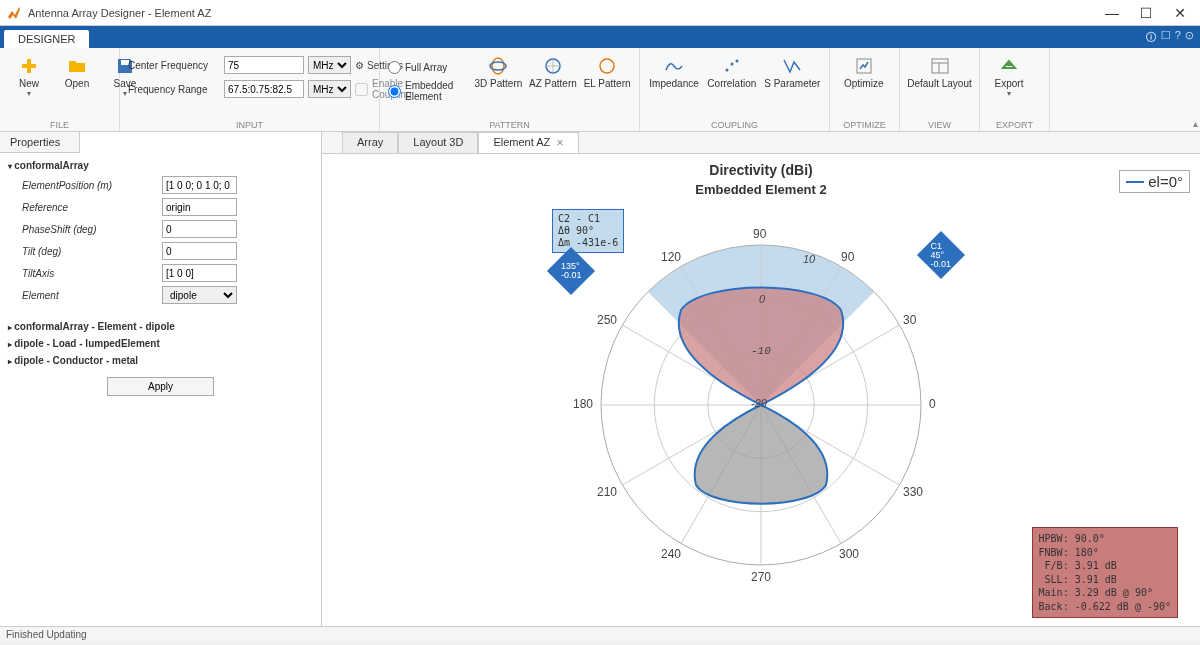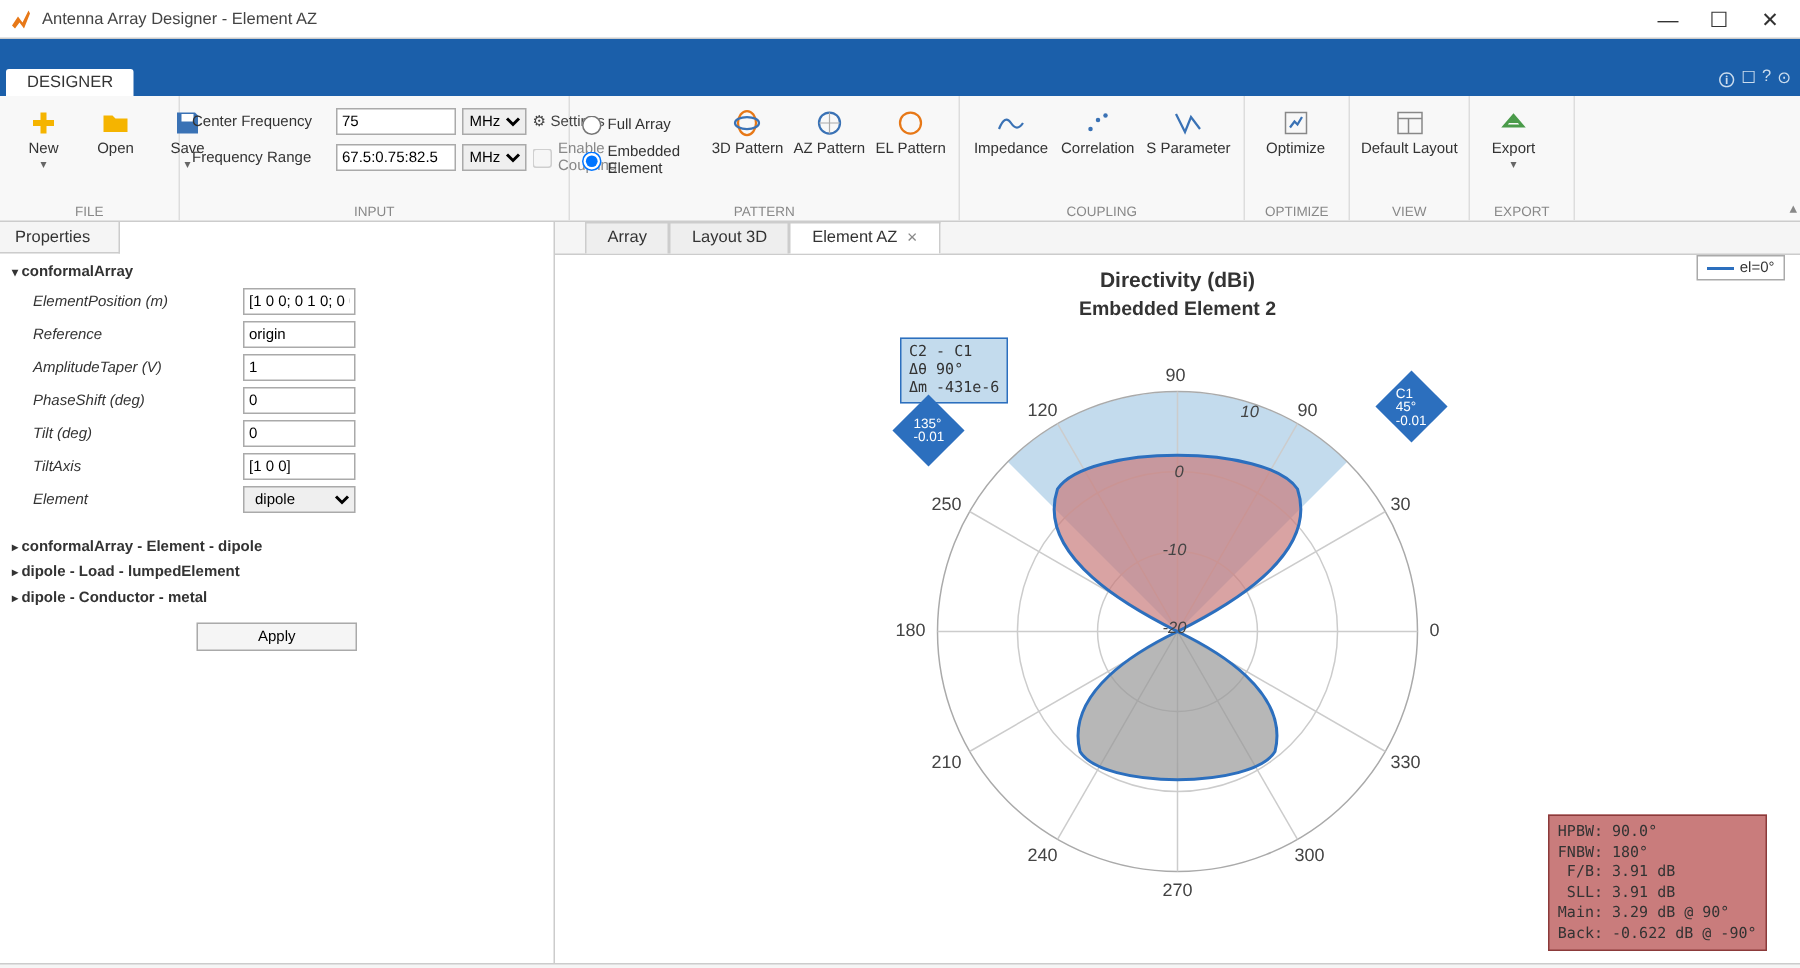--- a/index.html
+++ b/index.html
@@ -4,21 +4,21 @@
 <style>
 * { box-sizing: border-box; margin: 0; padding: 0; font-family: "Segoe UI", Arial, sans-serif; }
 body { width: 1200px; height: 645px; background: #f0f0f0; font-size: 11px; color: #333; overflow: hidden; }
 
 .titlebar { height: 26px; background: #fff; border-bottom: 1px solid #ccc; display: flex; align-items: center; padding: 0 6px; }
 .titlebar .logo { width: 16px; height: 16px; margin-right: 6px; display: flex; align-items: center; justify-content: center; }
 .titlebar .title { flex: 1; font-size: 11px; color: #444; }
 .titlebar .win-btns { display: flex; gap: 6px; }
 .titlebar .win-btns span { width: 28px; height: 20px; display: flex; align-items: center; justify-content: center; cursor: pointer; font-size: 14px; }
 
-.tabbar { height: 38px; background: #1b5faa; display: flex; align-items: flex-end; padding-left: 4px; }
+.tabbar { height: 22px; background: #1b5faa; display: flex; align-items: flex-end; padding-left: 4px; }
 .tabbar .tab { background: #fff; padding: 3px 14px; font-size: 11px; border-radius: 2px 2px 0 0; margin-right: 4px; }
 .tabbar .tab-tools { flex: 1; display: flex; justify-content: flex-end; gap: 4px; padding-right: 6px; }
 .tabbar .tab-tools span { color: #cde; font-size: 11px; cursor: pointer; }
 
 .toolstrip { height: 84px; background: #f8f8f8; border-bottom: 1px solid #ccc; display: flex; position: relative; }
 .toolstrip .section { border-right: 1px solid #ddd; padding: 4px 8px; display: flex; flex-direction: column; }
 .toolstrip .section-label { position: absolute; bottom: 1px; font-size: 9px; color: #888; text-transform: uppercase; width: 100%; text-align: center; left: 0; }
 .toolstrip .section-inner { display: flex; align-items: flex-start; gap: 6px; flex: 1; }
 .toolstrip .big-btn { display: flex; flex-direction: column; align-items: center; padding: 4px 6px; cursor: pointer; min-width: 42px; }
 .toolstrip .big-btn .ic { width: 20px; height: 20px; margin-bottom: 2px; display: flex; align-items: center; justify-content: center; }
@@ -27,21 +27,21 @@
 .toolstrip .input-row { display: flex; align-items: center; gap: 4px; margin-bottom: 4px; height: 20px; }
 .toolstrip .input-row label { font-size: 10px; min-width: 92px; }
 .toolstrip .input-row input[type="text"] { width: 80px; height: 18px; font-size: 10px; border: 1px solid #aaa; padding: 0 3px; }
 .toolstrip .input-row select { height: 18px; font-size: 10px; border: 1px solid #aaa; }
 .toolstrip .radio { display: flex; align-items: center; gap: 4px; font-size: 10px; margin-bottom: 6px; height: 18px; }
 .toolstrip .chk { display: flex; align-items: center; gap: 4px; font-size: 10px; color: #888; }
 .toolstrip .gear { display: flex; align-items: center; gap: 3px; font-size: 10px; color: #444; cursor: pointer; }
 .toolstrip .collapse { position: absolute; right: 2px; bottom: 2px; font-size: 10px; color: #888; cursor: pointer; }
 
 .main { display: flex; height: 494px; }
-.props-panel { width: 370px; border-right: 1px solid #ccc; background: #fff; display: flex; flex-direction: column; }
+.props-panel { width: 322px; border-right: 1px solid #ccc; background: #fff; display: flex; flex-direction: column; }
 .props-tab { padding: 4px 10px; border-bottom: 1px solid #ccc; font-size: 11px; background: #f5f5f5; width: 80px; border-right: 1px solid #ccc; }
 .props-content { flex: 1; overflow: auto; padding: 4px 8px; }
 .prop-group { font-weight: bold; font-size: 10px; padding: 3px 0; cursor: pointer; }
 .prop-group::before { content: "▸ "; font-size: 8px; }
 .prop-group.open::before { content: "▾ "; }
 .prop-row { display: flex; align-items: center; padding: 2px 0 2px 14px; }
 .prop-row label { width: 140px; font-size: 10px; font-style: italic; }
 .prop-row input, .prop-row select { width: 75px; height: 18px; font-size: 10px; border: 1px solid #aaa; padding: 0 3px; }
 .apply-btn { display: block; margin: 8px auto; padding: 3px 40px; font-size: 10px; border: 1px solid #aaa; background: #f5f5f5; cursor: pointer; }
 
@@ -49,21 +49,21 @@
 .viz-tabs { height: 22px; display: flex; border-bottom: 1px solid #ccc; padding-left: 20px; background: #f5f5f5; }
 .viz-tabs .vtab { padding: 3px 14px; font-size: 11px; border: 1px solid #ccc; border-bottom: none; margin-right: 0; background: #eee; cursor: pointer; }
 .viz-tabs .vtab.active { background: #fff; }
 .viz-tabs .vtab .x { margin-left: 6px; color: #888; font-size: 9px; }
 .chart-area { flex: 1; position: relative; display: flex; align-items: center; justify-content: center; }
 
 .polar { position: relative; width: 420px; height: 420px; }
 .polar svg { position: absolute; top: 0; left: 0; }
 .chart-title { position: absolute; top: 8px; left: 0; right: 0; text-align: center; font-size: 14px; font-weight: bold; }
 .chart-subtitle { position: absolute; top: 28px; left: 0; right: 0; text-align: center; font-size: 13px; font-weight: bold; }
-.legend { position: absolute; top: 0; right: 10px; border: 1px solid #aaa; padding: 2px 6px; font-size: 10px; display: flex; align-items: center; gap: 4px; background: #fff; }
+.legend { position: absolute; top: 16px; right: 10px; border: 1px solid #aaa; padding: 2px 6px; font-size: 15px; display: flex; align-items: center; gap: 4px; background: #fff; }
 .legend .line { width: 18px; height: 0; border-top: 2px solid #2c6fbe; }
 
 .cursor-box { position: absolute; background: #c3dbed; border: 1px solid #2c6fbe; padding: 3px 5px; font-family: monospace; font-size: 10px; line-height: 1.2; }
 .cursor-marker { position: absolute; width: 34px; height: 34px; background: #2c6fbe; color: #fff; font-size: 9px; font-family: monospace; display: flex; flex-direction: column; align-items: center; justify-content: center; transform: rotate(45deg); line-height: 1; }
 .cursor-marker span { transform: rotate(-45deg); }
 .stats-box { position: absolute; background: #c97c7c; border: 1px solid #8b3a3a; padding: 4px 6px; font-family: monospace; font-size: 10px; line-height: 1.35; white-space: pre; }
 
 .statusbar { height: 15px; background: #f5f5f5; border-top: 1px solid #ccc; padding: 2px 6px; font-size: 10px; color: #555; }
 
 .ang-lbl { position: absolute; font-size: 12px; color: #444; }
@@ -286,24 +286,20 @@
     <div class="props-tab">Properties</div>
     <div class="props-content">
       <div class="prop-group open">conformalArray</div>
       <div class="prop-row">
           <label>ElementPosition (m)</label>
           <input value="[1 0 0; 0 1 0; 0 0 1]" style="">
         </div>
       <div class="prop-row">
           <label>Reference</label>
           <input value="origin" style="">
-        </div>
-      <div class="prop-row">
-          <label>AmplitudeTaper (V)</label>
-          <input value="1" style="">
         </div>
       <div class="prop-row">
           <label>PhaseShift (deg)</label>
           <input value="0" style="">
         </div>
       <div class="prop-row">
           <label>Tilt (deg)</label>
           <input value="0" style="">
         </div>
       <div class="prop-row">
@@ -374,21 +370,21 @@
         <span class="ang-lbl" style="left:110px; top:55px;">120</span>
         <span class="ang-lbl" style="left:46px;  top:118px;">250</span>
         <span class="ang-lbl" style="left:22px;  top:202px;">180</span>
         <span class="ang-lbl" style="left:46px;  top:290px;">210</span>
         <span class="ang-lbl" style="left:110px; top:352px;">240</span>
         <span class="ang-lbl" style="left:200px; top:375px;">270</span>
         <span class="ang-lbl" style="left:288px; top:352px;">300</span>
         <span class="ang-lbl" style="left:352px; top:290px;">330</span>
 
         <span class="rad-lbl" style="left:208px; top:98px;">0</span>
-        <span class="rad-lbl" style="left:200px; top:150px;">-10</span>
+        <span class="rad-lbl" style="left:200px; top:150px;font-family:Liberation Mono, monospace;">-10</span>
         <span class="rad-lbl" style="left:200px; top:202px;">-20</span>
         <span class="rad-lbl" style="left:252px; top:58px;">10</span>
       </div>
 
       <div class="cursor-box" style="top:55px; left:230px; white-space:pre;">C2 - C1
 Δθ 90°
 Δm -431e-6</div>
 
       <div class="cursor-marker" style="top:84px; right:242px;">
         <span><span>C1</span><br><span>45°</span><br><span>-0.01</span></span>

